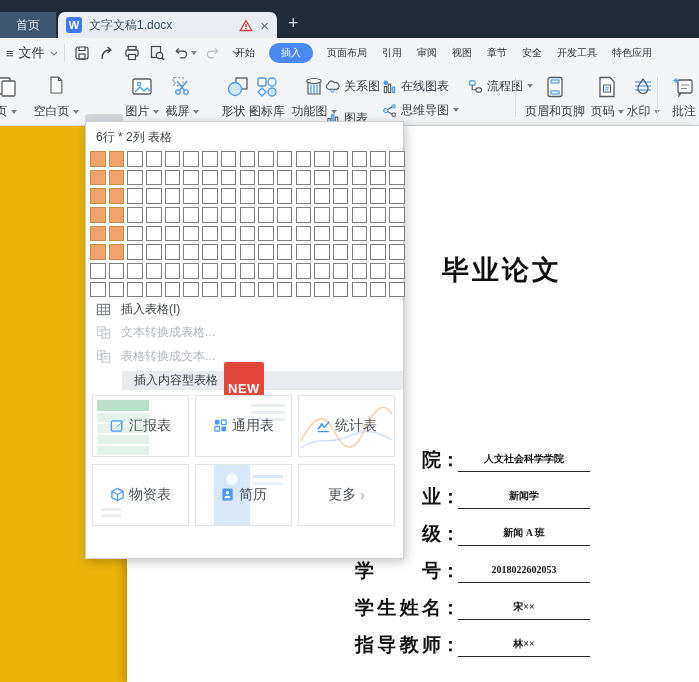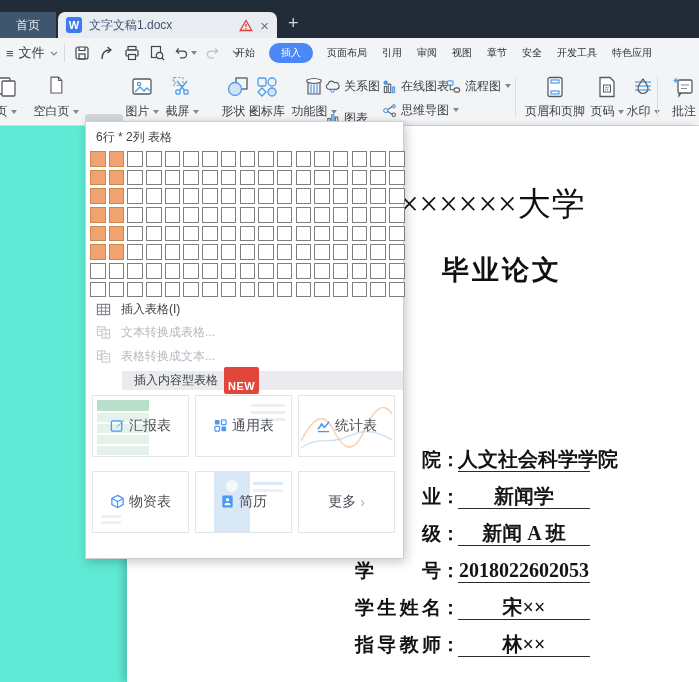--- a/index.html
+++ b/index.html
@@ -1,17 +1,17 @@
 <!DOCTYPE html>
 <html><head>
 <meta charset="utf-8">
 <style>
   * { margin:0; padding:0; box-sizing:border-box; }
   html,body { width:699px; height:682px; overflow:hidden; font-family:"Liberation Sans", sans-serif; }
-  .stage { position:relative; width:699px; height:682px; background:#5eead4; overflow:hidden; }
+  .stage { position:relative; width:699px; height:682px; background:#eab308; overflow:hidden; }
 
   
   .titlebar { position:absolute; left:0; top:0; width:699px; height:38px; background:#222b38; }
   .home-tab { position:absolute; left:0; top:12px; width:56px; height:26px; background:#40566e; color:#e8edf3; font-size:12px; display:flex; align-items:center; justify-content:center; }
   .doc-tab { position:absolute; left:58px; top:12px; width:219px; height:26px; background:#e9edf2; border-radius:7px 7px 0 0; display:flex; align-items:center; padding:0 8px; gap:7px; }
   .w-logo { width:16px; height:16px; background:#3d7af0; border-radius:3px; color:#fff; font-size:11px; font-weight:bold; display:flex; align-items:center; justify-content:center; flex:0 0 auto; }
   .doc-title { font-size:12px; color:#3f556d; white-space:nowrap; overflow:hidden; flex:1; }
   .warn-ic, .close-ic { flex:0 0 auto; }
   .close-ic { color:#6b7480; font-size:15px; line-height:1; cursor:default; }
   .newtab-btn { position:absolute; left:288px; top:14px; color:#cfd5dd; font-size:18px; line-height:1; }
@@ -35,34 +35,34 @@
   .rsep { position:absolute; top:9px; width:1px; height:40px; background:#dadce0; }
 
   
   .page { position:absolute; left:127px; top:126px; width:572px; height:556px; background:#ffffff; box-shadow:-4px 0 7px rgba(0,0,0,0.18); }
   .uni-title { position:absolute; left:273px; top:56px; font-family:"Liberation Serif", serif; font-size:33px; color:#101010; letter-spacing:1px; white-space:nowrap; }
   .thesis-title { position:absolute; left:315px; top:126px; font-family:"Liberation Serif", serif; font-size:27px; font-weight:bold; color:#101010; letter-spacing:3px; white-space:nowrap; }
   .fields { position:absolute; left:228px; top:320px; }
   .frow { display:flex; align-items:flex-end; height:26px; margin-bottom:11px; }
   .flabel { display:inline-block; width:86px; font-size:19px; font-weight:bold; color:#121212; text-align:justify; text-align-last:justify; line-height:24px; }
   .fcolon { font-size:19px; font-weight:bold; color:#121212; width:14px; line-height:24px; }
-  .fline { display:inline-block; width:132px; margin-left:3px; border-bottom:1.6px solid #2a2a2a; text-align:center; font-family:"Liberation Serif", serif; font-size:20px; font-weight:bold; color:#141414; line-height:24px; white-space:nowrap; }
+  .fline { display:inline-block; width:132px; margin-left:3px; border-bottom:1.6px solid #2a2a2a; text-align:center; font-family:"Liberation Serif", serif; font-size:10px; font-weight:bold; color:#141414; line-height:24px; white-space:nowrap; }
 
   
   .panel { position:absolute; left:85px; top:121px; width:319px; height:438px; background:#ffffff; border:1px solid #cdd0d4; box-shadow:2px 3px 10px rgba(0,0,0,0.22); z-index:30; }
   .grid-label { padding:7px 0 5px 10px; font-size:12px; color:#3f4348; }
   .size-grid { display:grid; grid-template-columns:repeat(17, 15.5px); grid-auto-rows:15.5px; gap:3.2px; margin:0 0 0 4px; }
   .cell { border:1px solid #7d7f82; background:#ffffff; }
   .cell.sel { background:#f1a36f; border-color:#c98948; }
   .pmenu { }
   .pmenu-item { height:23.5px; display:flex; align-items:center; gap:10px; padding-left:10px; font-size:12px; color:#3e4247; }
   .pmenu-item.disabled { color:#b4b9c0; }
   .band { margin-top:3px; height:19px; background:#e9ebef; display:flex; align-items:center; padding-left:12px; font-size:12px; color:#3c4043; gap:6px;margin-left:36px; }
-  .badge { background:#e2453a; color:#fff; font-size:11px; font-weight:bold; padding:13px 4px 2px; border-radius:2px; letter-spacing:0.5px; }
-  .cards { padding:5px 6px; display:grid; grid-template-columns:repeat(3, 97px); gap:14px 6px; }
+  .badge { background:#e2453a; color:#fff; font-size:13px; font-weight:bold; padding:19px 4px 2px; border-radius:2px; letter-spacing:0.5px; }
+  .cards { padding:5px 6px; display:grid; grid-template-columns:repeat(3, 97px); gap:7px 6px; }
   .card { position:relative; height:62px; border:1px solid #e4e5e7; background:#fff; display:flex; align-items:center; justify-content:center; gap:4px; font-size:14px; color:#4a4f55; overflow:hidden; }
   .card .clbl { position:relative; z-index:2; display:flex; align-items:center; gap:4px; }
   .deco { position:absolute; z-index:1; }
 
   svg { display:block; }
 </style>
 </head>
 <body>
 
 <div class="stage">
@@ -286,21 +286,21 @@
     <div class="smallbtn" style="left:382px; top:32px;">
       <svg width="15" height="15" viewBox="0 0 16 16">
           <circle cx="4" cy="8" r="2.2" fill="none" stroke="#4d9bea" stroke-width="1.2"></circle>
           <circle cx="12.5" cy="3.5" r="1.8" fill="#9cc3ef" stroke="#4d9bea" stroke-width="1"></circle>
           <circle cx="12.5" cy="12.5" r="1.8" fill="none" stroke="#565b62" stroke-width="1.1"></circle>
           <path d="M6 7 L10.8 4 M6 9 L10.8 12" stroke="#565b62" stroke-width="1.1" fill="none"></path>
         </svg>
       <span>思维导图</span>
         <span class="caret-d"></span>
     </div>
-    <div class="smallbtn" style="left:446px; top:8px;">
+    <div class="smallbtn" style="left:468px; top:8px;">
       <svg width="15" height="15" viewBox="0 0 16 16">
           <rect x="1.5" y="2" width="6" height="4.5" rx="1" fill="none" stroke="#4d9bea" stroke-width="1.2"></rect>
           <rect x="8.5" y="9.5" width="6" height="4.5" rx="2.2" fill="none" stroke="#565b62" stroke-width="1.2"></rect>
           <path d="M4.5 6.5 v5 h4" fill="none" stroke="#565b62" stroke-width="1.1"></path>
         </svg>
       <span>流程图</span>
         <span class="caret-d"></span>
     </div>
 
     <div class="rsep" style="left:515px"></div>
@@ -351,21 +351,20 @@
           <line x1="9" y1="13.5" x2="15" y2="13.5" stroke="#8b9097" stroke-width="1.1"></line>
           <path d="M4 3 v5 M1.5 5.5 h5 M2.2 3.7 l3.6 3.6 M5.8 3.7 l-3.6 3.6" stroke="#4d9bea" stroke-width="1" fill="none"></path>
         </svg>
       <span class="blbl">
           <span>批注</span>
         </span>
     </div>
   </div>
 
   <div class="page">
-    <div class="uni-title">××××××大学</div>
     <div class="thesis-title">毕业论文</div>
     <div class="fields" id="fields-holder">
         <div class="frow">
           <span class="flabel">学院</span>
           <span class="fcolon">：</span>
           <span class="fline">人文社会科学学院</span>
         </div>
         <div class="frow">
           <span class="flabel">专业</span>
           <span class="fcolon">：</span>

